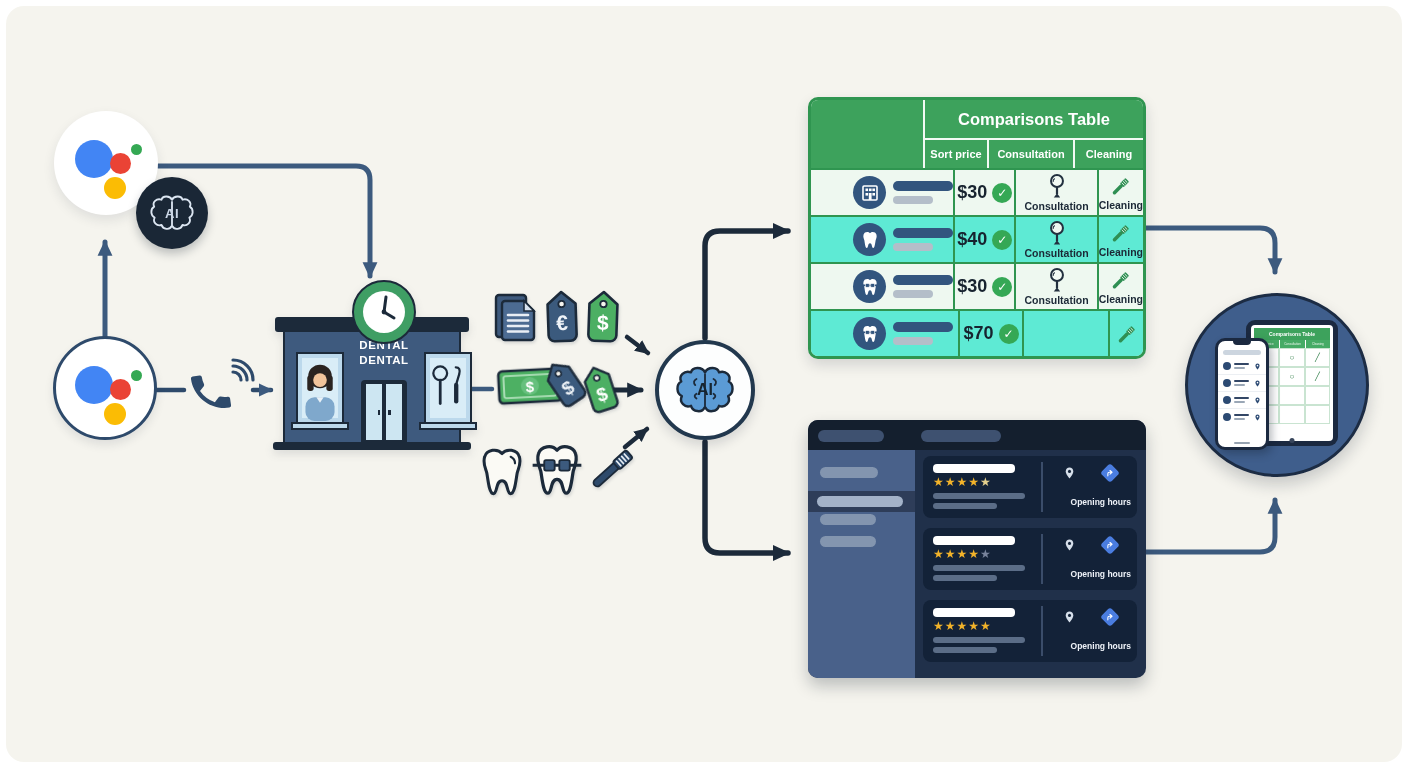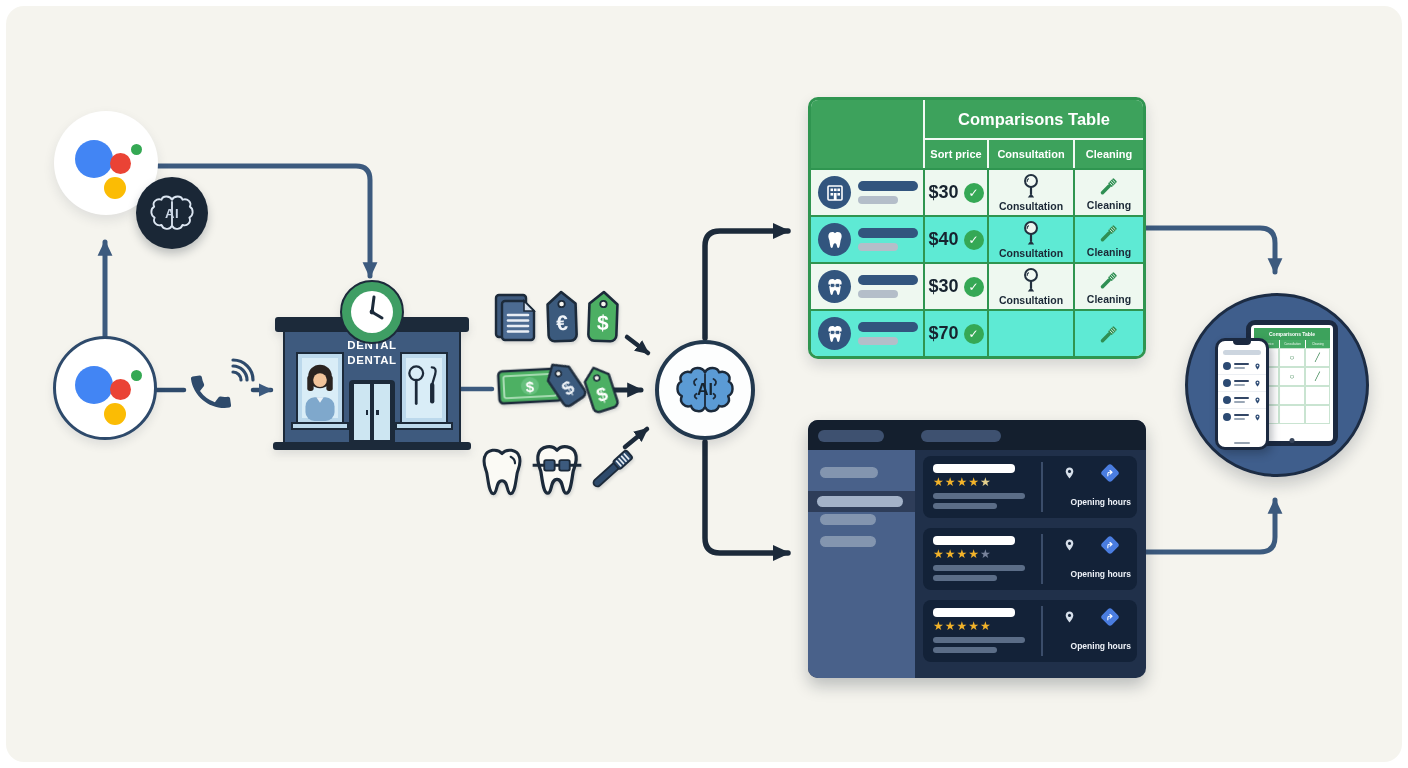--- a/index.html
+++ b/index.html
@@ -28,21 +28,21 @@
   .ai-badge .ai-text{position:absolute;color:#ccd8e8;font-weight:bold;font-size:13px;letter-spacing:.5px;}
   .ai-hub{left:655px;top:340px;width:100px;height:100px;border-radius:50%;background:#fdfefe;
           border:4px solid #22384e;box-sizing:border-box;display:flex;align-items:center;justify-content:center;
           box-shadow:0 5px 12px rgba(20,30,45,.15);}
   .ai-hub .ai-text{position:absolute;color:#16242f;font-weight:bold;font-size:16px;}
 
   
   .call-node{left:183px;top:352px;width:74px;height:68px;}
 
   
-  .clinic{left:283px;top:286px;width:178px;height:176px;filter:drop-shadow(0 4px 4px rgba(30,40,60,.12));}
+  .clinic{left:283px;top:286px;width:178px;height:176px;filter:drop-shadow(0 4px 4px rgba(30,40,60,.12));padding-left:24px;}
   .clinic .roof{position:absolute;left:-8px;top:31px;width:194px;height:15px;background:#1c2a3a;border-radius:3px;z-index:2;}
   .clinic .bodyb{position:absolute;left:0;top:44px;width:178px;height:114px;background:#3e5a7e;
                  border:2px solid #1c2a3a;box-sizing:border-box;}
   .clinic .baseb{position:absolute;left:-10px;top:156px;width:198px;height:8px;background:#1c2a3a;border-radius:3px;}
   .clinic .clock{position:absolute;left:50%;top:-6px;transform:translateX(-50%);width:64px;height:64px;border-radius:50%;
                  background:#3f9e64;border:2.5px solid #1c2a3a;box-sizing:border-box;display:flex;align-items:center;justify-content:center;z-index:3;}
   .clinic .sign{position:absolute;left:0;top:52px;width:100%;text-align:center;color:#fff;font-weight:bold;
                 font-size:11.5px;letter-spacing:.6px;line-height:1.3;z-index:2;}
   .window{position:absolute;top:66px;width:48px;height:72px;background:#d9edf7;border:2px solid #1c2a3a;
           box-shadow:inset 0 0 0 4px #bcd9ec;box-sizing:border-box;display:flex;align-items:flex-end;justify-content:center;overflow:hidden;}
@@ -64,21 +64,21 @@
   .thead{display:flex;background:#3da25c;}
   .th-corner{width:114px;border-right:2px solid #f2faf4;box-sizing:border-box;}
   .th-right{flex:1;display:flex;flex-direction:column;}
   .th-title{height:40px;display:flex;align-items:center;justify-content:center;color:#fff;font-weight:bold;
             font-size:16.5px;border-bottom:2px solid #f2faf4;box-sizing:border-box;}
   .th-cols{display:flex;height:28px;}
   .th-col{display:flex;align-items:center;justify-content:center;color:#fff;font-weight:bold;font-size:11px;
           border-right:2px solid #f2faf4;box-sizing:border-box;}
   .th-col:last-child{border-right:none;}
   .w-price{width:64px;} .w-cons{width:86px;} .w-clean{flex:1;}
-  .trow{display:flex;height:47px;border-top:2px solid #2f9550;box-sizing:border-box;}
+  .trow{display:flex;height:47px;border-top:2px solid #2f9550;box-sizing:border-box;padding-left:35px;}
   .trow.odd{background:#eef8f0;} .trow.even{background:#5eead4;}
   .tcell{border-right:2px solid #2f9550;box-sizing:border-box;display:flex;align-items:center;}
   .tcell:last-child{border-right:none;}
   .cell-name{width:114px;gap:7px;padding-left:7px;}
   .cell-price{width:64px;justify-content:center;gap:5px;}
   .cell-cons{width:86px;flex-direction:column;justify-content:center;}
   .cell-clean{flex:1;flex-direction:column;justify-content:center;}
   .row-ico{width:33px;height:33px;border-radius:50%;background:#32557e;display:flex;align-items:center;justify-content:center;flex:none;}
   .nbars{display:flex;flex-direction:column;gap:5px;}
   .nbar1{width:60px;height:10px;border-radius:5px;background:#32557e;}

